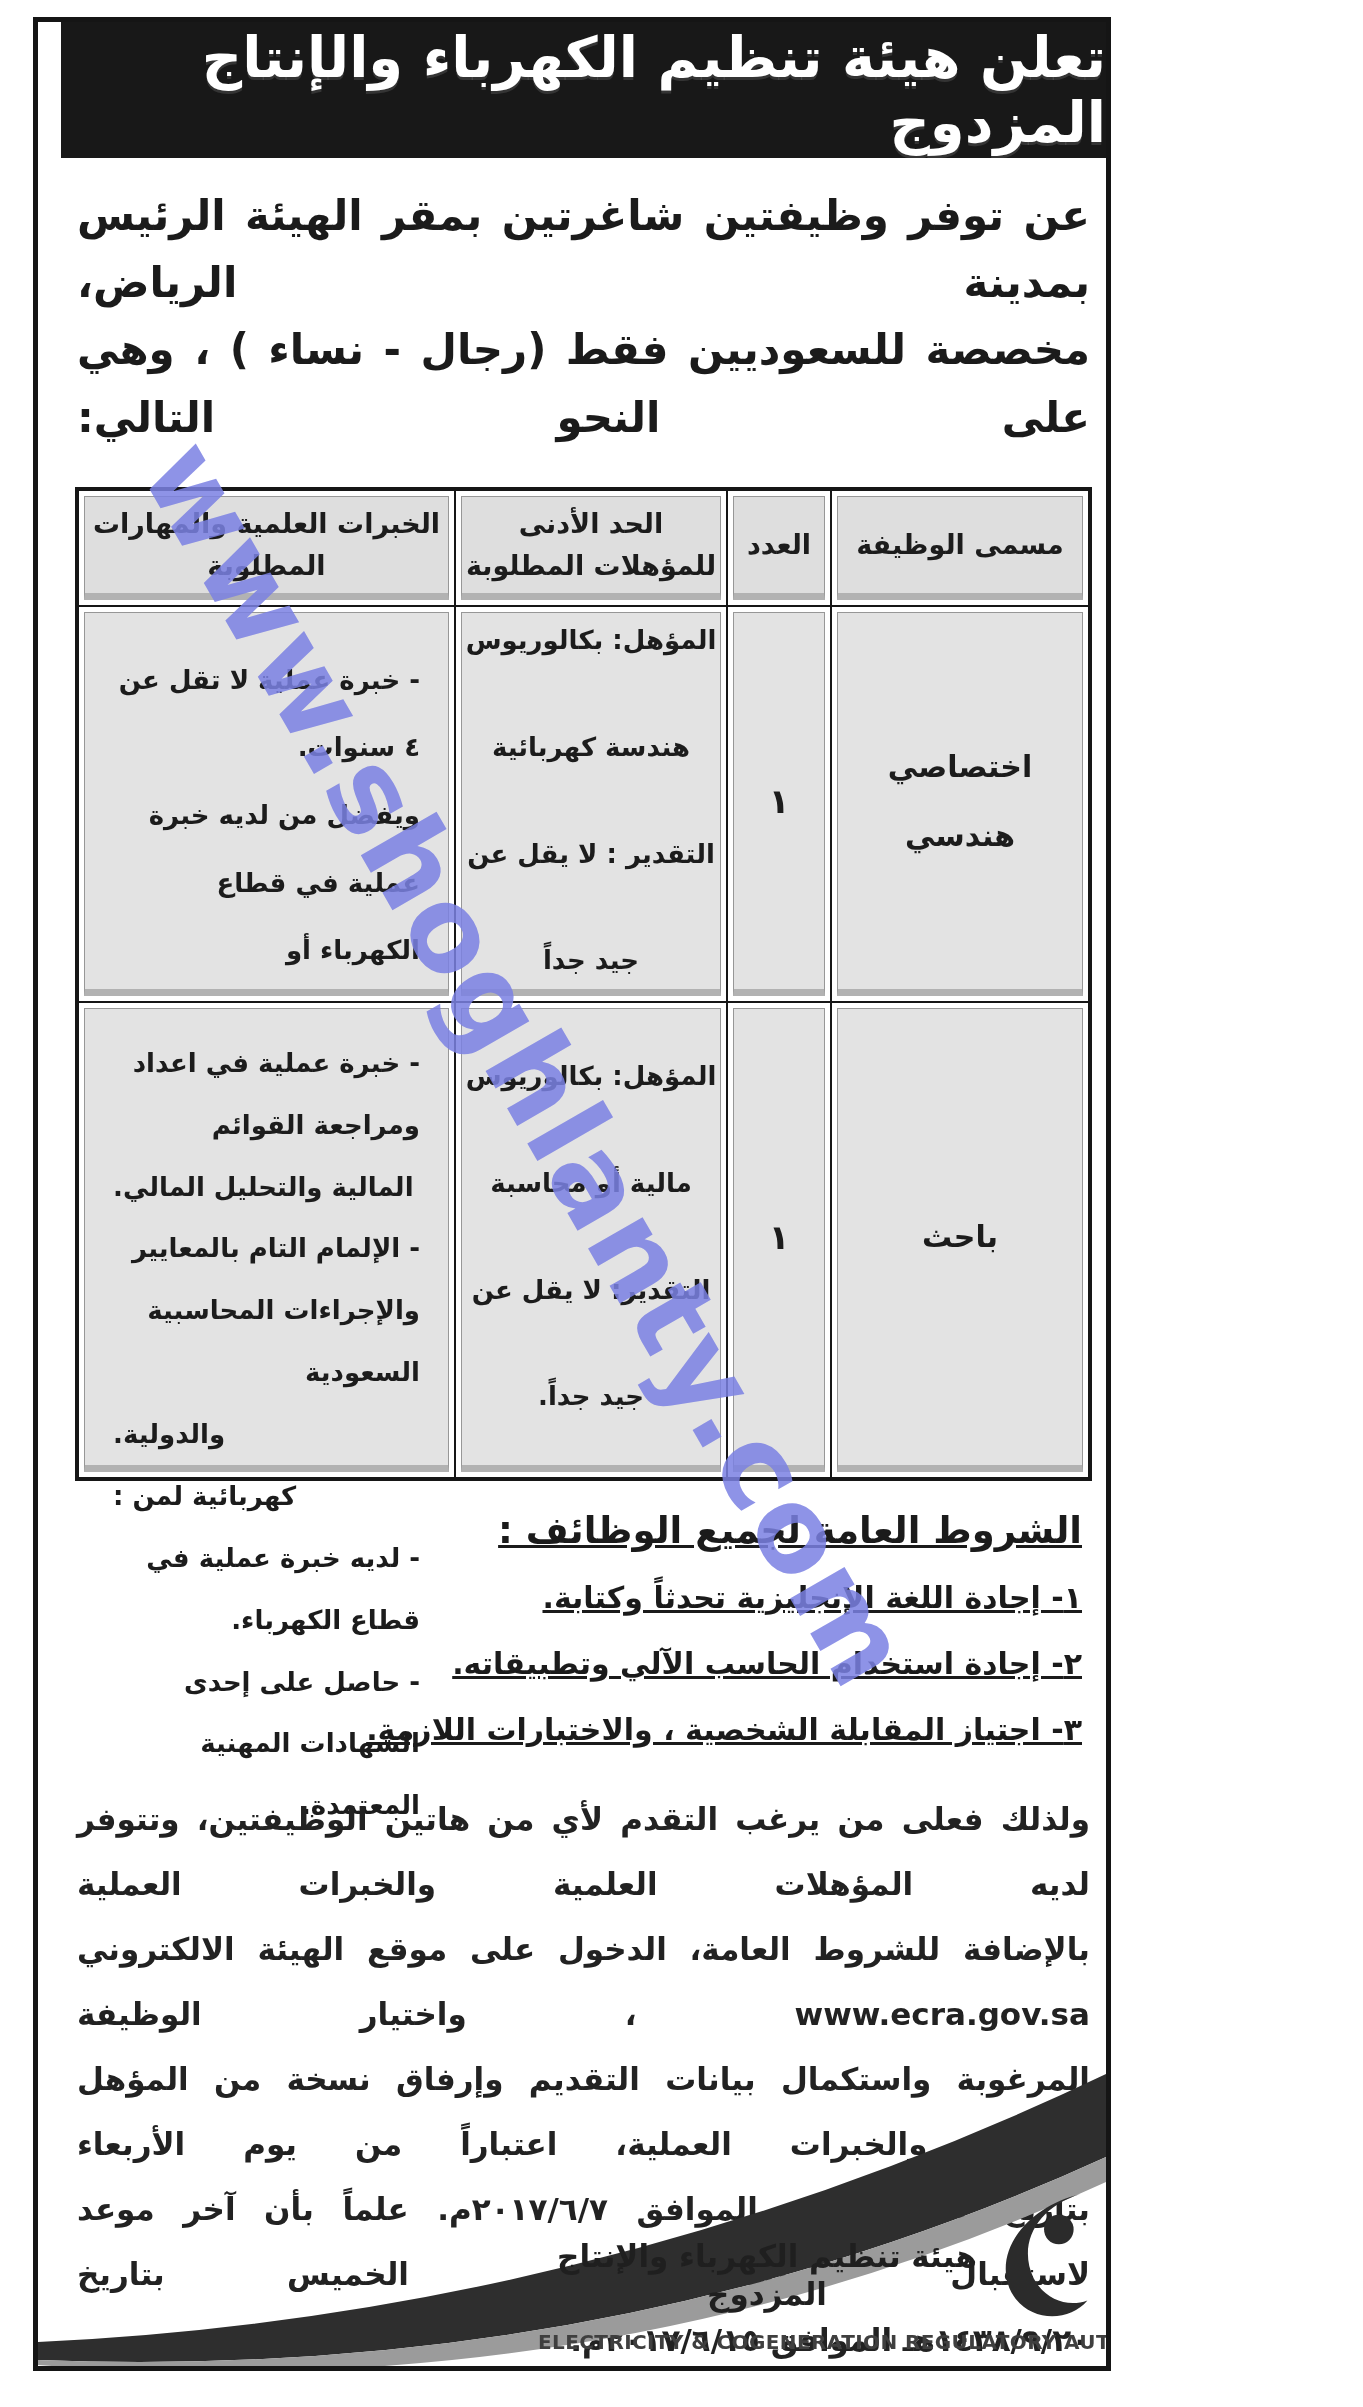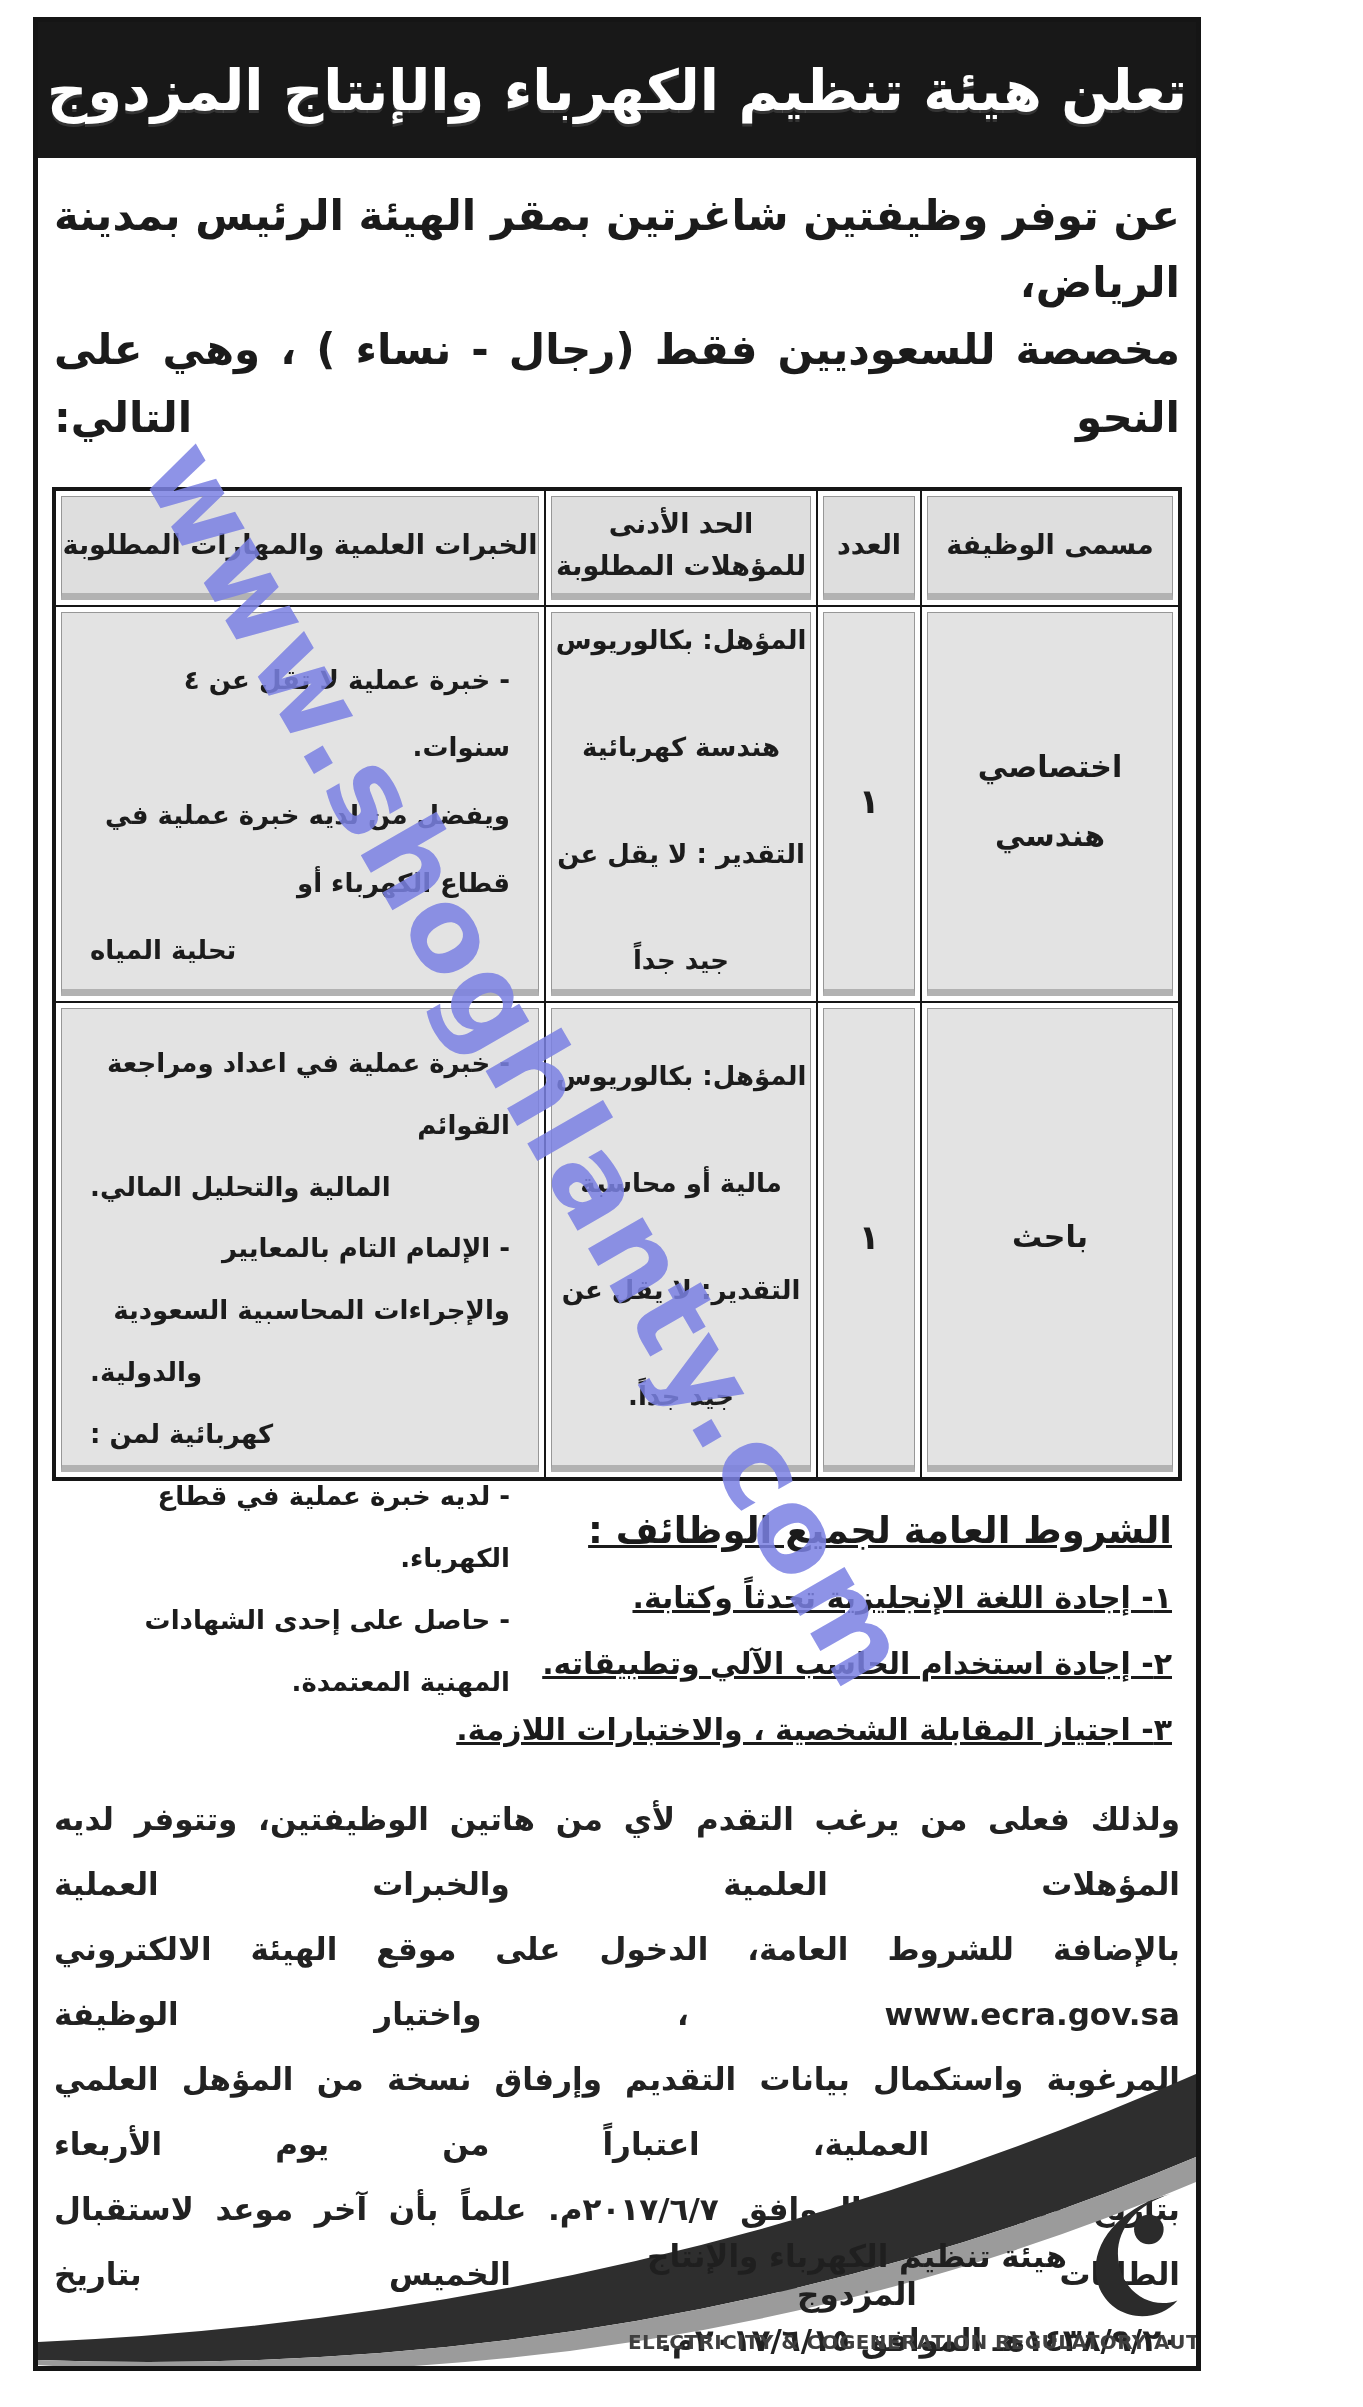--- a/index.html
+++ b/index.html
@@ -4,22 +4,22 @@
 <style>
   * { margin:0; padding:0; box-sizing:border-box; }
   html,body { background:#ffffff; }
   body {
     width:1363px; height:2407px; position:relative;
     font-family:"DejaVu Sans", sans-serif;
     direction:rtl; overflow:hidden;
   }
   .frame {
     position:absolute; left:33px; top:17px;
-    width:1168px; height:2354px;
-    border:5px solid #151515; background:#ffffff;
+    width:1078px; height:2354px;
+    border:5px solid #151515; background:#ffffff;padding-left:23px;
   }
   
   .banner {
     height:136px; background:#181818; color:#ffffff;
     display:flex; align-items:center; justify-content:center;
     font-size:56px; font-weight:700; letter-spacing:1px;
     text-shadow:0 3px 0 rgba(255,255,255,0.12);
   }
   
   .intro { padding:24px 16px 6px; font-size:42px; font-weight:700; color:#1b1b1b; line-height:1.6; }

